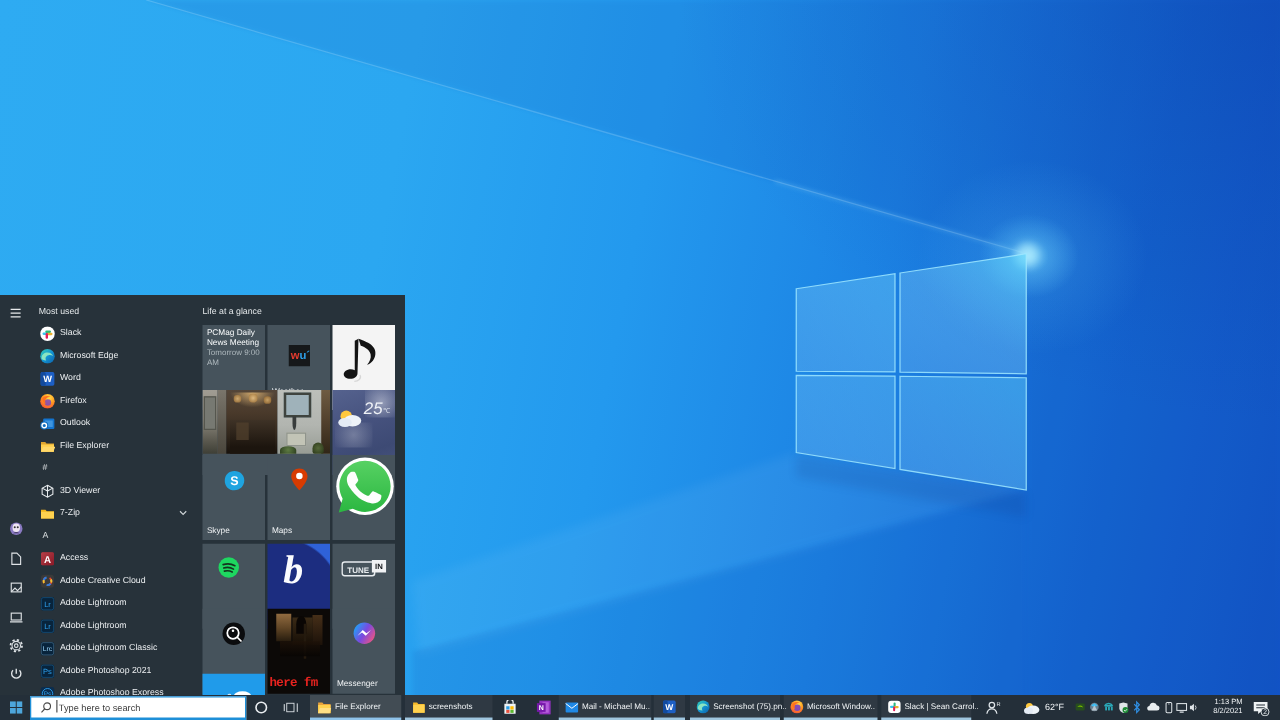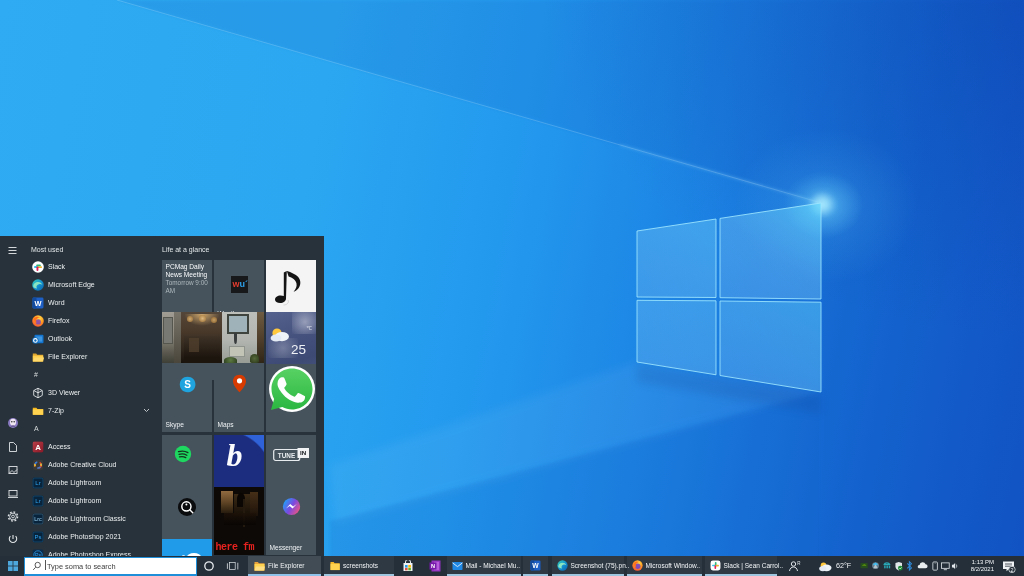--- a/index.html
+++ b/index.html
@@ -305,21 +305,21 @@
       </svg>
   </div>
   <div class="tile" style="left:265.5px;top:76px;background:linear-gradient(160deg,#55628e 0%,#46527e 40%,#3d4a74 70%,#4a5680 100%);">
     <div style="position:absolute;left:26px;top:-2px;width:26px;height:24px;background:radial-gradient(circle,rgba(225,228,238,0.5),rgba(225,228,238,0));"></div>
     <div style="position:absolute;left:2px;top:26px;width:30px;height:20px;background:radial-gradient(circle,rgba(205,208,220,0.35),rgba(205,208,220,0));"></div>
     <svg width="21" height="15" style="position:absolute;left:4px;top:15px">
       <circle cx="7" cy="6" r="4.6" fill="#ffc83d"></circle>
       <ellipse cx="12" cy="9.6" rx="7" ry="4.6" fill="#eef3f8"></ellipse>
       <ellipse cx="6" cy="11" rx="5.4" ry="3.6" fill="#e4ebf4"></ellipse>
     </svg>
-    <div style="position:absolute;left:25.5px;top:30px;font-size:13.5px;color:#eef1f6;font-weight:300;">25</div>
+    <div style="position:absolute;left:25.5px;top:7px;font-size:13.5px;color:#eef1f6;font-weight:300;font-style:italic;">25</div>
     <div style="position:absolute;left:41px;top:12px;font-size:5.6px;color:#dde2ec;">℃</div>
     <div class="tlab">Queens, NY</div>
   </div>
 
   <div class="tile" style="left:161.5px;top:128px;">
     <svg width="17" height="17" style="position:absolute;left:17px;top:12px" viewBox="0 0 17 17">
       <path d="M8.5 0.8c4.8 0 7.9 3.4 7.9 7.6 0 4.4-3.4 7.8-8 7.8-4.4 0-7.6-3.3-7.6-7.7C0.8 4 4 0.8 8.5 0.8z" fill="#1fa4e0"></path>
       <text x="8.5" y="12.3" font-size="10" font-weight="bold" fill="#fff" text-anchor="middle" font-family="Liberation Sans">S</text>
       </svg>
     <div class="tlab">Skype</div>
@@ -412,21 +412,21 @@
     <rect x="0" y="5.4" width="4.6" height="4.6" fill="#4da6dc"></rect>
       <rect x="5.4" y="5.4" width="4.6" height="4.6" fill="#4da6dc"></rect>
     </svg>
 
   <div style="position:absolute;left:24px;top:1px;width:171px;height:16px;background:#fff;border:1px solid #1e8fd8;border-bottom:3px solid #1e8fd8;">
     <svg width="10" height="10" style="position:absolute;left:7px;top:3px" viewBox="0 0 10 10">
       <circle cx="5.7" cy="4" r="2.7" fill="none" stroke="#4a4a4a" stroke-width="0.9"></circle>
       <path d="M3.7 6.2L1.2 8.9" stroke="#4a4a4a" stroke-width="0.9"></path>
       </svg>
     <div style="position:absolute;left:20px;top:2px;width:1px;height:10px;background:#555;"></div>
-    <div style="position:absolute;left:22px;top:3.5px;font-size:7.4px;color:#3c3c3c;">Type soma to search</div>
+    <div style="position:absolute;left:22px;top:3.5px;font-size:7.4px;color:#3c3c3c;">Type here to search</div>
   </div>
 
   <svg width="12" height="12" style="position:absolute;left:202.5px;top:4px">
       <circle cx="6" cy="6" r="4.2" fill="none" stroke="#e9edf0" stroke-width="1.3"></circle>
     </svg>
 
   <svg width="13" height="12" style="position:absolute;left:226px;top:4px" viewBox="0 0 13 12">
     <rect x="3.4" y="2.6" width="5.8" height="6.8" fill="none" stroke="#dfe5e9" stroke-width="0.7"></rect>
     <path d="M1.4 3.3v5.6M11.8 2.7v6.8" stroke="#dfe5e9" stroke-width="0.8"></path>
     </svg>

